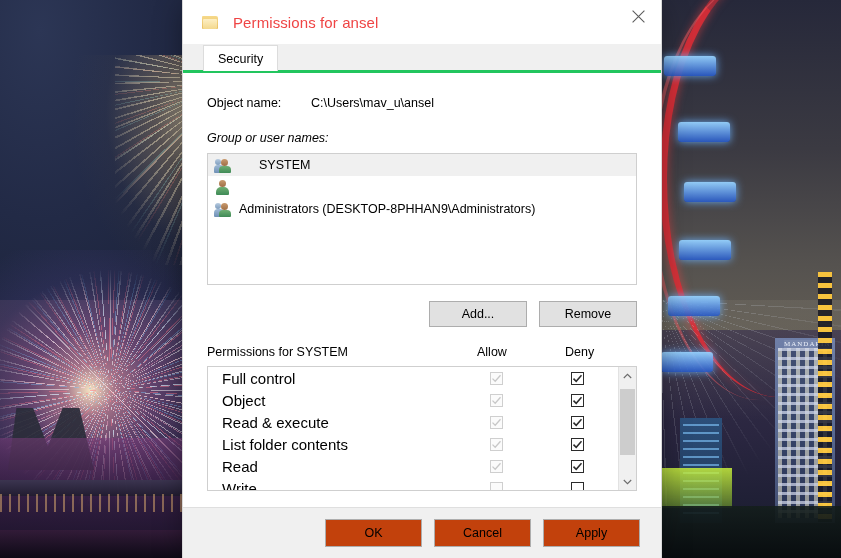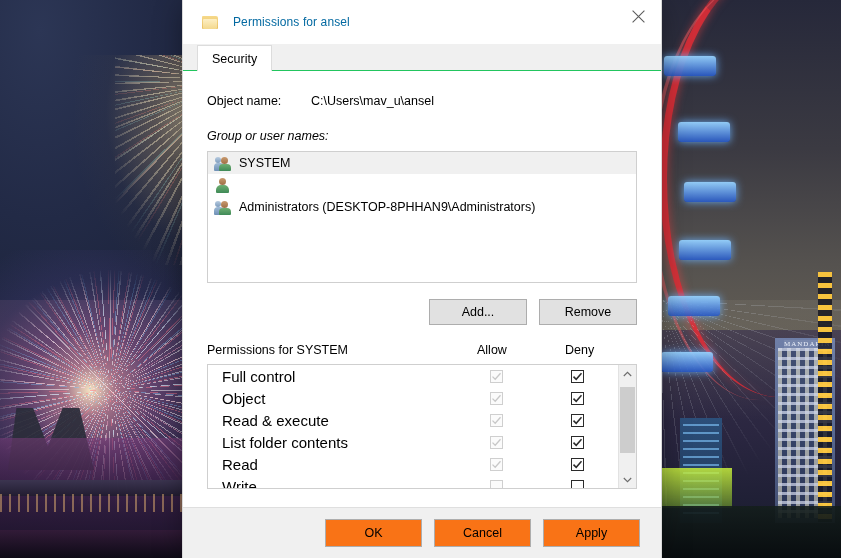--- a/index.html
+++ b/index.html
@@ -215,41 +215,41 @@
     background: linear-gradient(to bottom, #f6d98a, #e8bf63);
     border-radius: 1px 2px 1px 1px;
   }
   #folder-icon .front {
     position:absolute; left:1px; top:4px; width:14px; height:10px;
     background: linear-gradient(to bottom, #fdefc4, #f3d88d);
     border-radius: 1px;
   }
   #title-text {
     margin-left: 15px;
-    font-size: 12px;
-    color: #0369a1;
+    font-size: 15px;
+    color: #ef4444;
     letter-spacing: 0.1px;
     white-space: nowrap;
   }
   #close-btn {
     position: absolute;
     right: 0; top: 0;
     width: 46px; height: 32px;
     display: flex; align-items: center; justify-content: center;
     cursor: default;
   }
   #close-btn svg { display: block; }
 
   
   #tabstrip {
     height: 26px;
     background: #f0f0f0;
-    border-bottom: 1px solid #22c55e;
-    display: flex;
-    padding-left: 14px;
+    border-bottom: 3px solid #22c55e;
+    display: flex;
+    padding-left: 20px;
     flex: none;
   }
   .tab {
     height: 25px;
     padding: 0 14px;
     font-size: 12.5px;
     color: #000;
     display: flex; align-items: center;
     background: #ffffff;
     border: 1px solid #dcdcdc;
@@ -287,21 +287,21 @@
     background: #ffffff;
     overflow: hidden;
   }
   .user-row {
     height: 22px;
     display: flex;
     align-items: center;
     padding-left: 6px;
     cursor: default;
   }
-  .user-row.selected { background: #f0f0f0; }
+  .user-row.selected { background: #f0f0f0; gap: 20px; }
   .uicon { width: 18px; height: 16px; flex: none; margin-right: 7px; position: relative; }
   
   .uicon.single .head {
     position:absolute; left:5px; top:1px; width:7px; height:7px; border-radius:50%;
     background: linear-gradient(to bottom, #c99a6e, #9e6e45);
   }
   .uicon.single .body {
     position:absolute; left:2px; top:8px; width:13px; height:8px;
     background: linear-gradient(to bottom, #6fae72, #3f8a57);
     border-radius: 5px 5px 1px 1px;
@@ -416,21 +416,21 @@
     border-top: 1px solid #dfdfdf;
     display: flex;
     align-items: center;
     justify-content: flex-end;
     padding-right: 21px;
     gap: 12px;
     flex: none;
   }
   .btn-footer {
     width: 95px; height: 26px;
-    background: #f97316;
+    background: #c2410c;
     border: 1px solid #adadad;
     font-size: 12.5px;
     display:flex; align-items:center; justify-content:center;
     cursor: default;
   }
 </style>
 </head>
 <body>
 
 <div id="root">

